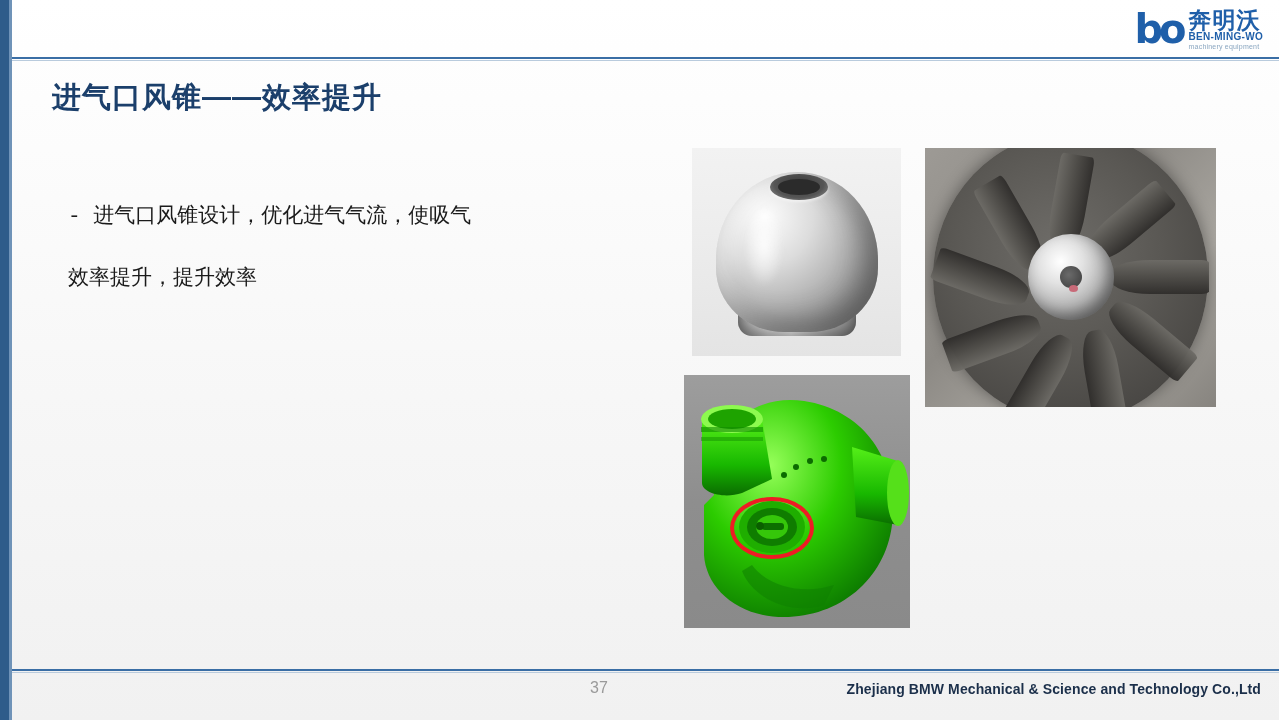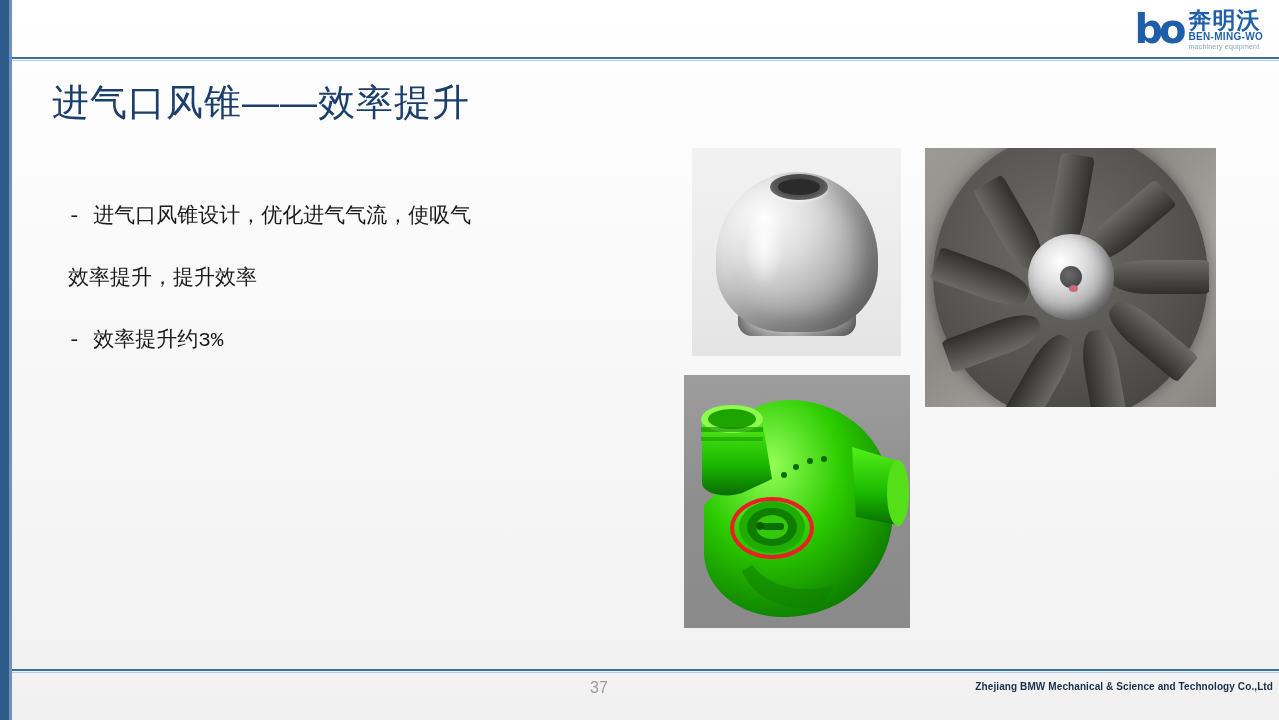--- a/index.html
+++ b/index.html
@@ -95,22 +95,22 @@
   .logo-sub {
     font-size: 7px;
     color: #8aa6c0;
     letter-spacing: 0.2px;
   }
   
   .slide-title {
     position: absolute;
     left: 52px;
     top: 78px;
-    font-size: 37px;
-    font-weight: normal;
+    font-size: 29px;
+    font-weight: bold;
     color: #1b3f6b;
     letter-spacing: 1px;
   }
   
   .body-text {
     position: absolute;
     left: 68px;
     top: 186px;
     width: 560px;
     color: #1a1a1a;
@@ -299,23 +299,23 @@
   .page-number {
     position: absolute;
     left: 590px;
     top: 679px;
     width: 40px;
     font-size: 16px;
     color: #9a9a9a;
   }
   .footer-company {
     position: absolute;
-    right: 6px;
+    right: 18px;
     top: 681px;
-    font-size: 10px;
+    font-size: 14px;
     font-weight: bold;
     color: #1b2f4a;
     letter-spacing: 0.1px;
   }
 </style>
 </head>
 <body>
 
 <div class="slide">
 
@@ -332,21 +332,20 @@
   </div>
 
   <div class="header-rule"></div>
   <div class="header-rule2"></div>
 
   <div class="slide-title">进气口风锥——效率提升</div>
 
   <div class="body-text">
     <div class="body-line">- 进气口风锥设计，优化进气气流，使吸气</div>
     <div class="body-line">效率提升，提升效率</div>
-    <div class="body-line">- 效率提升约3%</div>
   </div>
 
   <div class="photo" id="photo-cone">
     <div class="cone-bg"></div>
     <div class="cone-skirt"></div>
     <div class="cone-body"></div>
     <div class="cone-hl"></div>
     <div class="cone-hole-outer"></div>
     <div class="cone-hole-inner"></div>
   </div>

